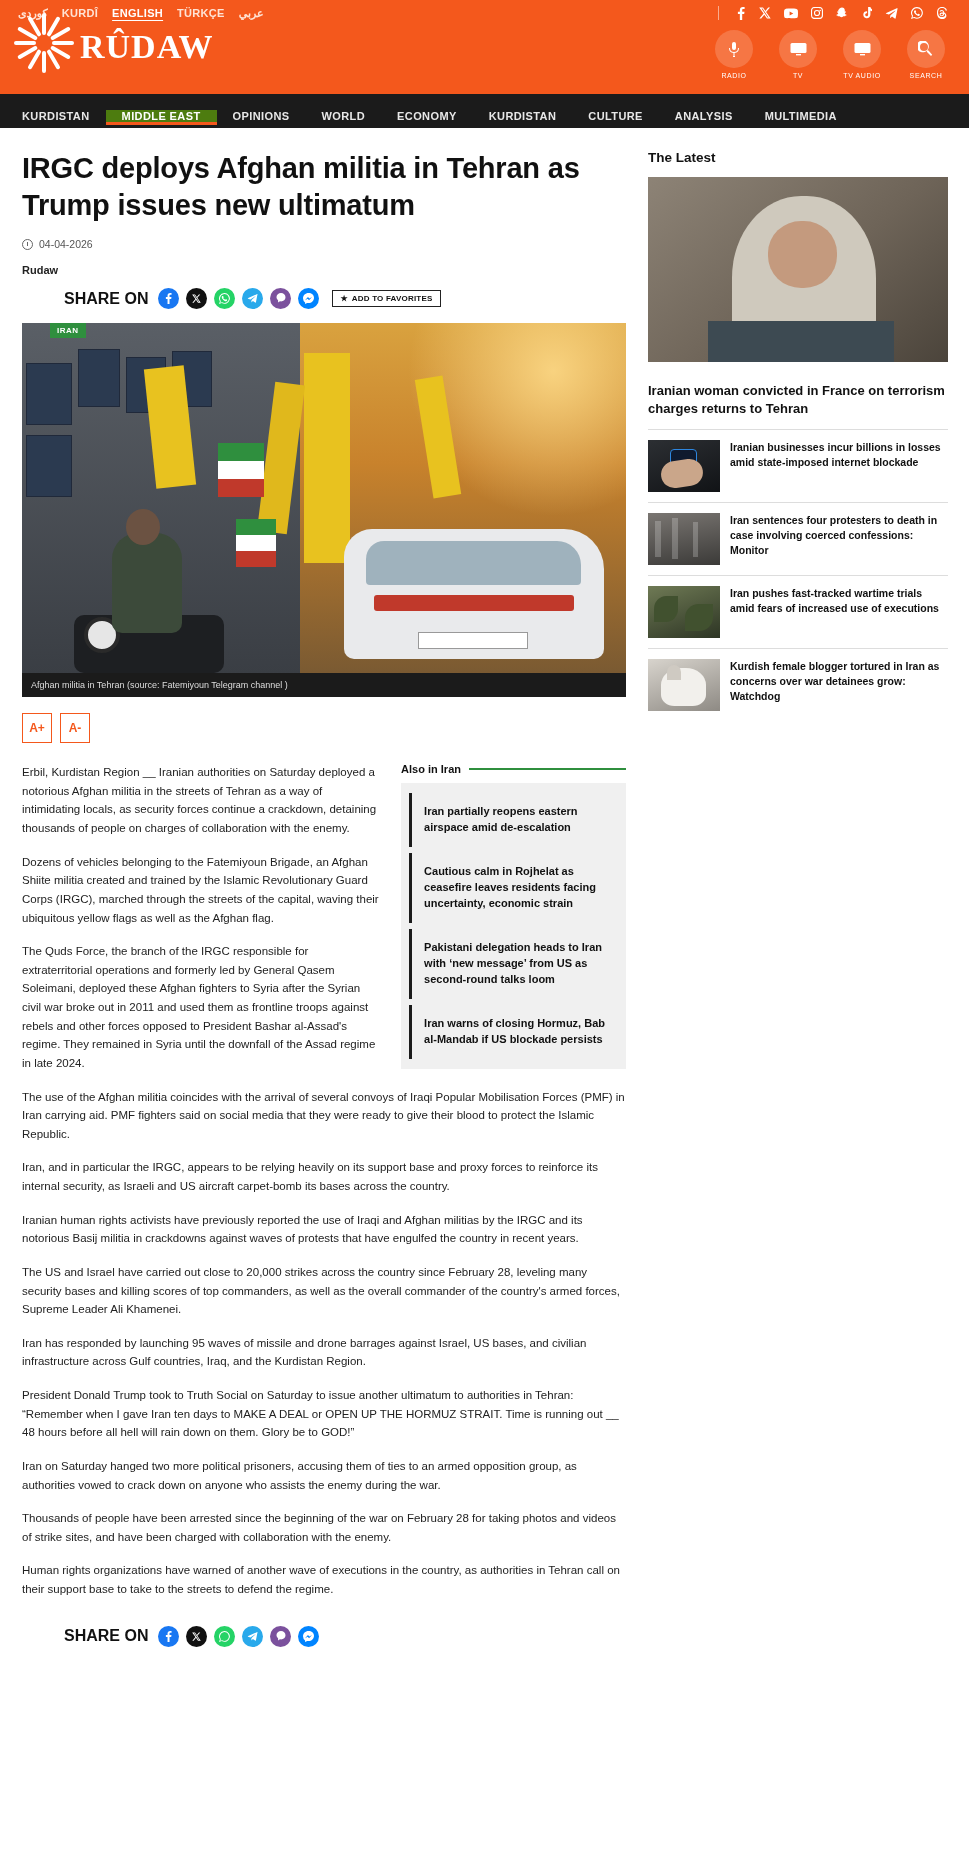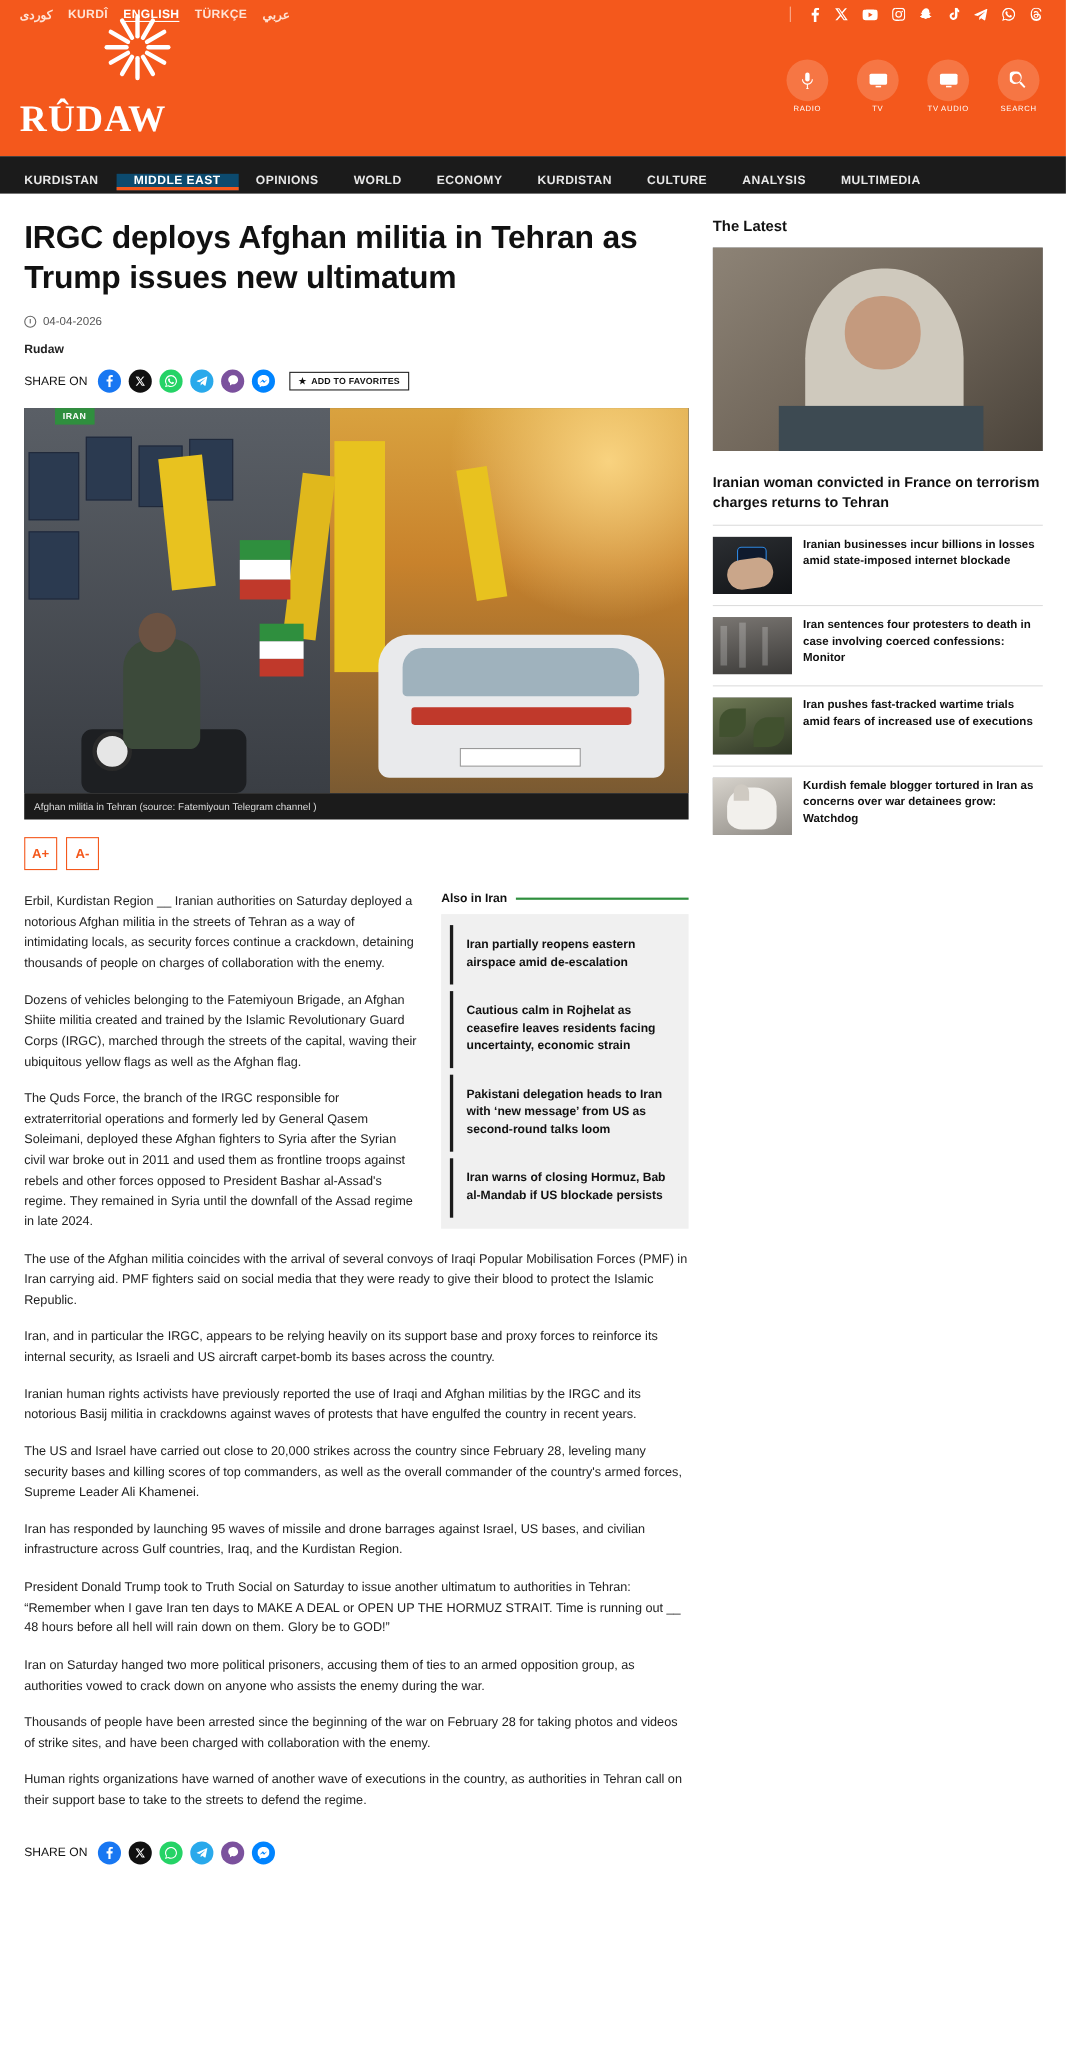--- a/index.html
+++ b/index.html
@@ -20,21 +20,21 @@
   }
   .lang-row .lang { color:#ffe3d5; letter-spacing:.3px; cursor:pointer; }
   .lang-row .lang.active { color:#ffffff; text-decoration:underline; text-underline-offset:3px; }
   .lang-spacer { flex:1; }
   .social-top { display:flex; align-items:center; gap:13px; padding-right:4px; }
   .social-top .divider { width:1px; height:14px; background:rgba(255,255,255,.5); margin-right:4px;}
   .social-top .s-ico { font-size:13px; line-height:1; color:#fff; cursor:pointer; display:inline-flex; }
   .social-top svg { display:block; fill:#fff; }
 
   .brand-row { display:flex; align-items:center; padding:4px 18px 14px 18px; }
-  .logo-wrap { display:flex; align-items:flex-end; gap:10px;flex-direction:column; }
+  .logo-wrap { display:flex; align-items:flex-start; gap:10px; }
   .sun { position:relative; width:52px; height:52px; }
   .sun span {
     position:absolute; left:50%; top:50%; width:4px; height:22px; background:#fff;
     border-radius:2px; transform-origin: 50% 0%;
   }
   .logo-text { font-size:34px; font-weight:bold; letter-spacing:1px; color:#fff; font-family:"Liberation Serif", serif;}
   .brand-spacer { flex:1; }
   .util { display:flex; gap:26px; padding-right:6px; }
   .util-item { display:flex; flex-direction:column; align-items:center; gap:4px; cursor:pointer; }
   .util-circle {
@@ -45,38 +45,38 @@
   .util-label { font-size:7px; letter-spacing:.6px; color:#ffffff; }
 
   
   .nav { background:#1b1b1b; display:flex; align-items:flex-start; padding:16px 18px; height:34px; }
   .nav-item {
     color:#e8e8e8; font-size:11px; font-weight:bold; letter-spacing:.4px;
     display:flex; align-items:center; padding:0 16px; cursor:pointer;
     border-bottom:3px solid transparent;
   }
   .nav-item:first-child { padding-left:4px; }
-  .nav-item.active { color:#fff; border-bottom-color:#f4581c; background:#0c4a6e; }
+  .nav-item.active { color:#fff; border-bottom-color:#f4581c; background:#4d7c0f; }
 
   
   .content { display:flex; padding:22px 22px 0 22px; gap:22px; }
   .main-col { width:604px; }
   .side-col { width:300px; }
 
   h1.headline {
     font-size:29px; line-height:1.28; font-weight:bold; margin:0 0 14px 0; color:#111;
     letter-spacing:-.2px;
   }
   .meta-date { display:flex; align-items:center; gap:6px; font-size:10.5px; color:#555; margin-bottom:14px; }
   .clock { width:11px; height:11px; border:1.4px solid #666; border-radius:50%; position:relative; display:inline-block;}
   .clock:after{content:""; position:absolute; left:4px; top:2px; width:1.2px; height:4px; background:#666;}
   .byline { font-size:11px; font-weight:bold; color:#222; margin-bottom:12px; }
 
   .share-row { display:flex; align-items:center; gap:7px; margin-bottom:14px; }
-  .share-label { font-size:11px; font-weight:normal; color:#111; margin-right:3px; }
+  .share-label { font-size:16px; font-weight:bold; color:#111; margin-right:3px;margin-left:42px; }
   .sbtn { width:21px; height:21px; border-radius:50%; display:flex; align-items:center; justify-content:center; cursor:pointer; }
   .sbtn svg { fill:#fff; display:block; }
   .fav-btn {
     display:flex; align-items:center; gap:4px; border:1px solid #222; padding:3px 7px;
     font-size:8px; font-weight:bold; letter-spacing:.2px; cursor:pointer; background:#fff; color:#111;
     margin-left:6px;
   }
 
   .hero { position:relative; width:604px; }
   .hero-img { width:604px; height:350px; display:block; overflow:hidden; position:relative; background:#3a3a3a; }

